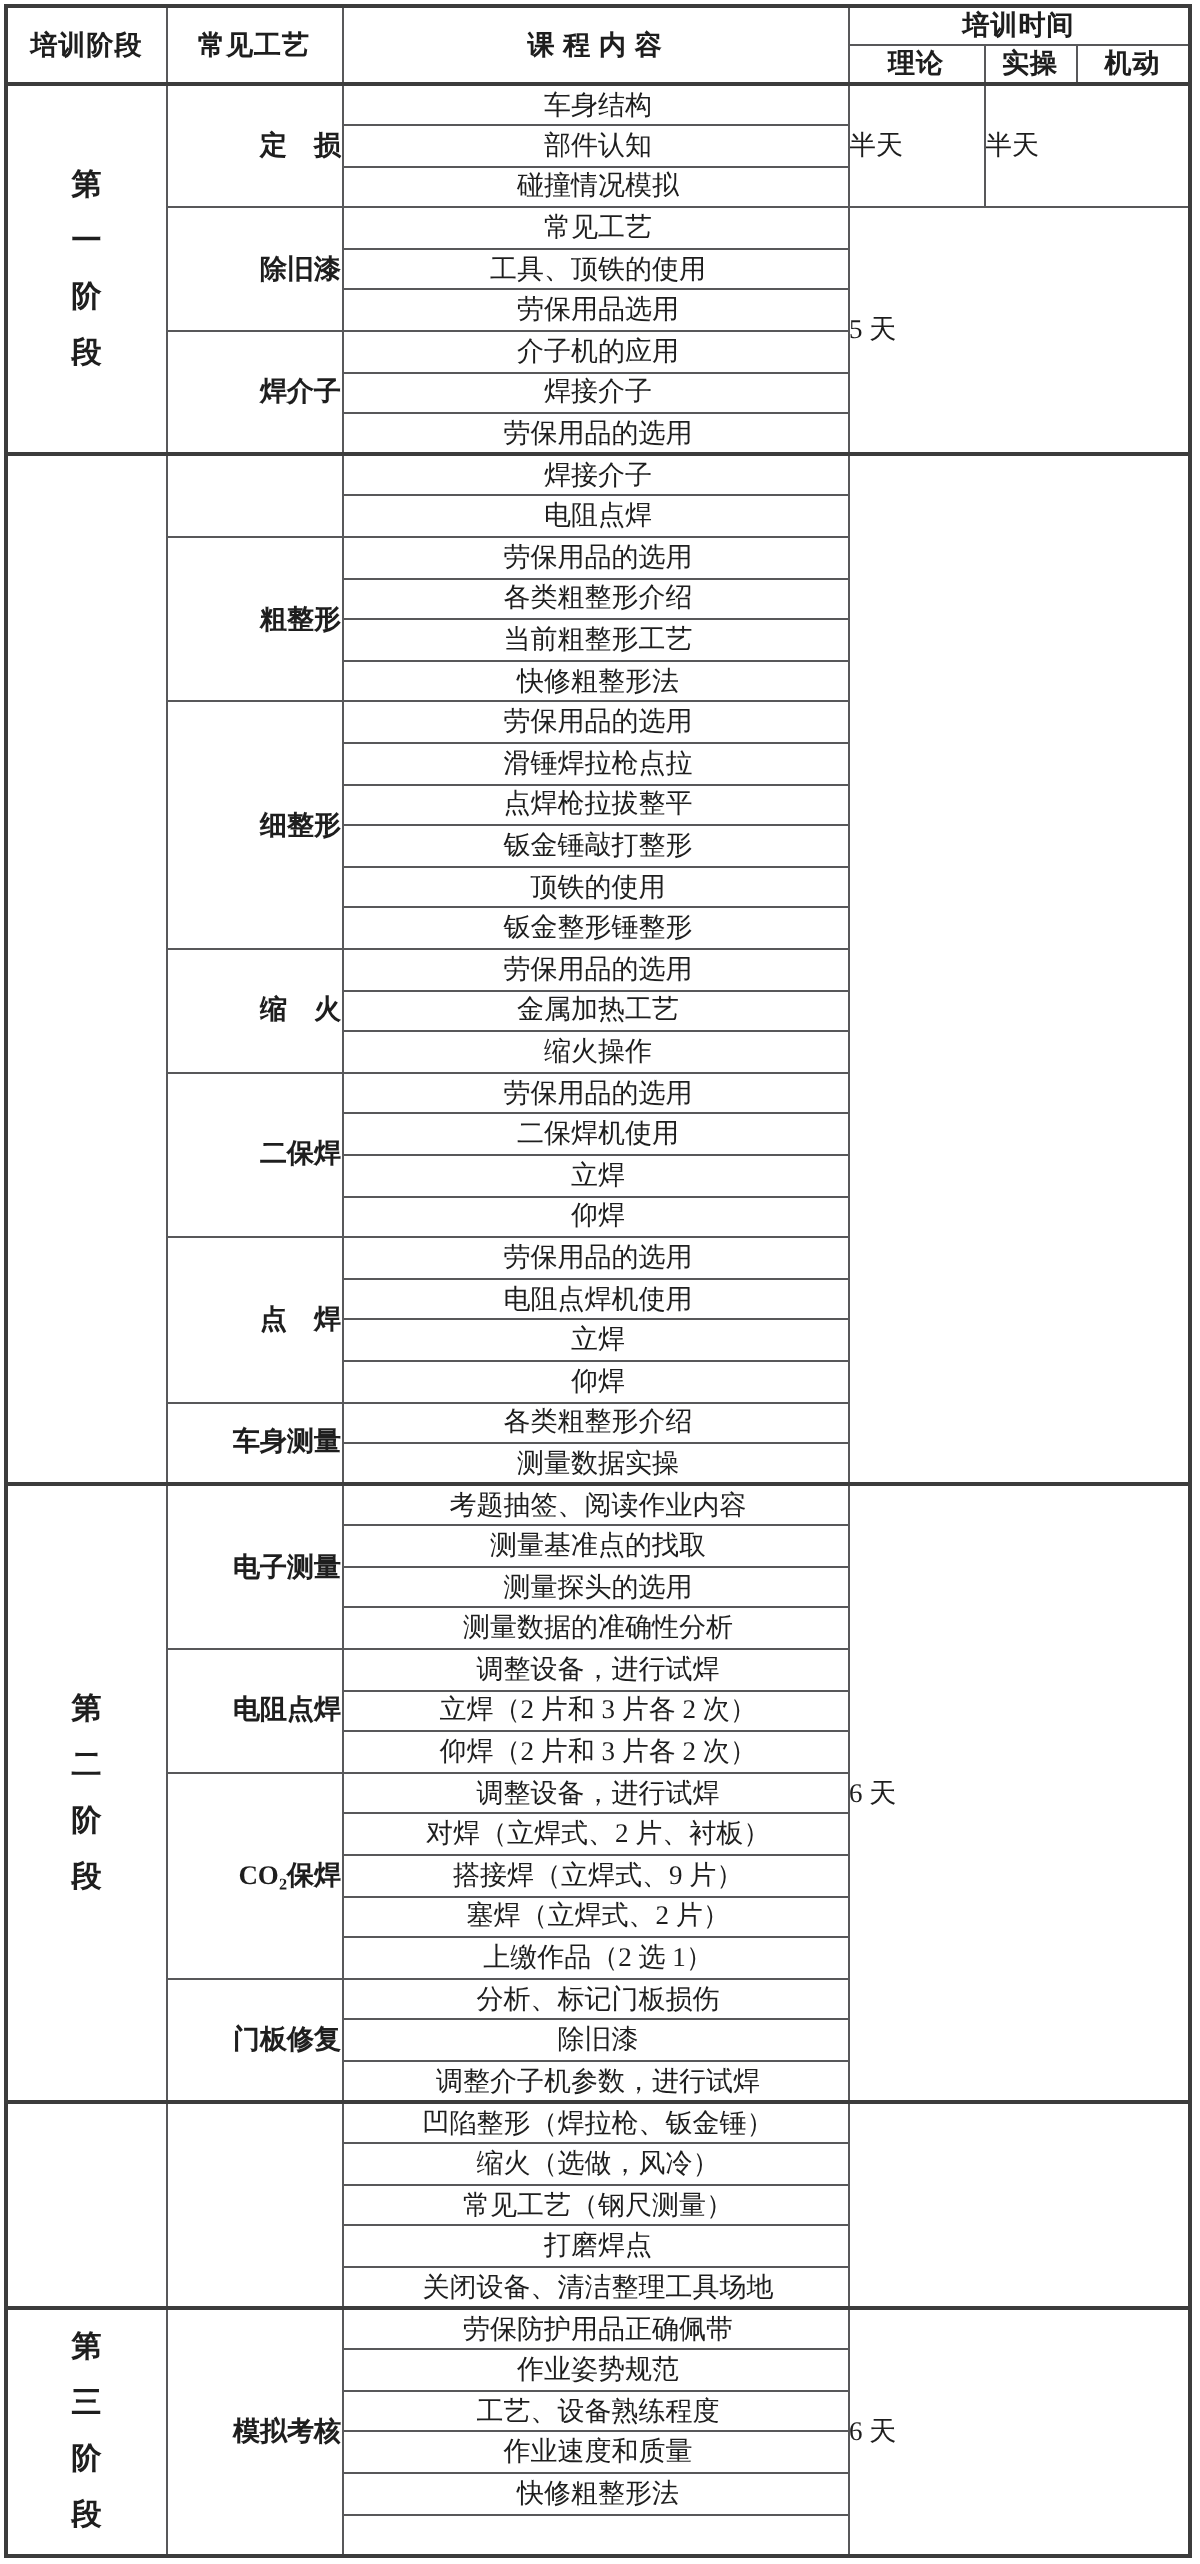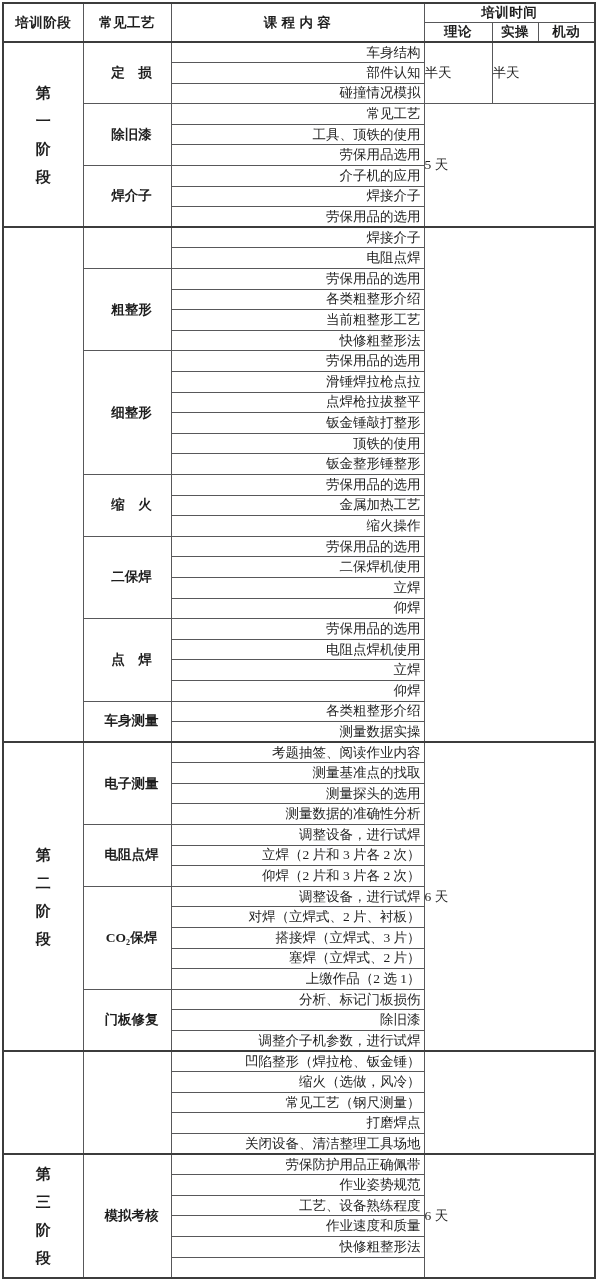--- a/index.html
+++ b/index.html
@@ -13,22 +13,22 @@
     border-collapse:collapse;table-layout:fixed;width:592px;
     border:2px solid #3c3c3c;
   }
   .sched th,.sched td{
     border:1px solid #58585a;padding:0;font-size:13.5px;color:#1e1e1e;
     overflow:hidden;
   }
   thead tr{height:19.5px;}
   thead th{font-weight:bold;text-align:center;letter-spacing:0.5px;}
   tbody tr{height:20.6px;}
-  td.content-cell{text-align:right;padding:0 3px 0 6px;white-space:nowrap;}
-  td.module-cell{font-weight:bold;text-align:center;padding-left:9px;white-space:nowrap;margin-top:48px;}
+  td.content-cell{text-align:center;padding:0 3px 0 6px;white-space:nowrap;}
+  td.module-cell{font-weight:bold;text-align:right;padding-left:9px;white-space:nowrap;margin-top:48px;}
   td.phase-cell{text-align:center;vertical-align:middle;font-weight:bold;}
   .phase-stack{white-space:pre-line;line-height:28px;font-size:15px;}
   td.time-cell{vertical-align:middle;}
   tbody tr.sec-start td{border-top:2px solid #3c3c3c;}
 </style>
 </head>
 <body>
 
 <div class="page">
   <table class="sched">
@@ -210,21 +210,21 @@
           <td class="content-cell">仰焊（2 片和 3 片各 2 次）</td>
         </tr>
         <tr>
           <td class="module-cell" rowspan="5">CO₂保焊</td>
           <td class="content-cell">调整设备，进行试焊</td>
         </tr>
         <tr>
           <td class="content-cell">对焊（立焊式、2 片、衬板）</td>
         </tr>
         <tr>
-          <td class="content-cell">搭接焊（立焊式、3 片）</td>
+          <td class="content-cell">搭接焊（立焊式、9 片）</td>
         </tr>
         <tr>
           <td class="content-cell">塞焊（立焊式、2 片）</td>
         </tr>
         <tr>
           <td class="content-cell">上缴作品（2 选 1）</td>
         </tr>
         <tr>
           <td class="module-cell" rowspan="3">门板修复</td>
           <td class="content-cell">分析、标记门板损伤</td>

